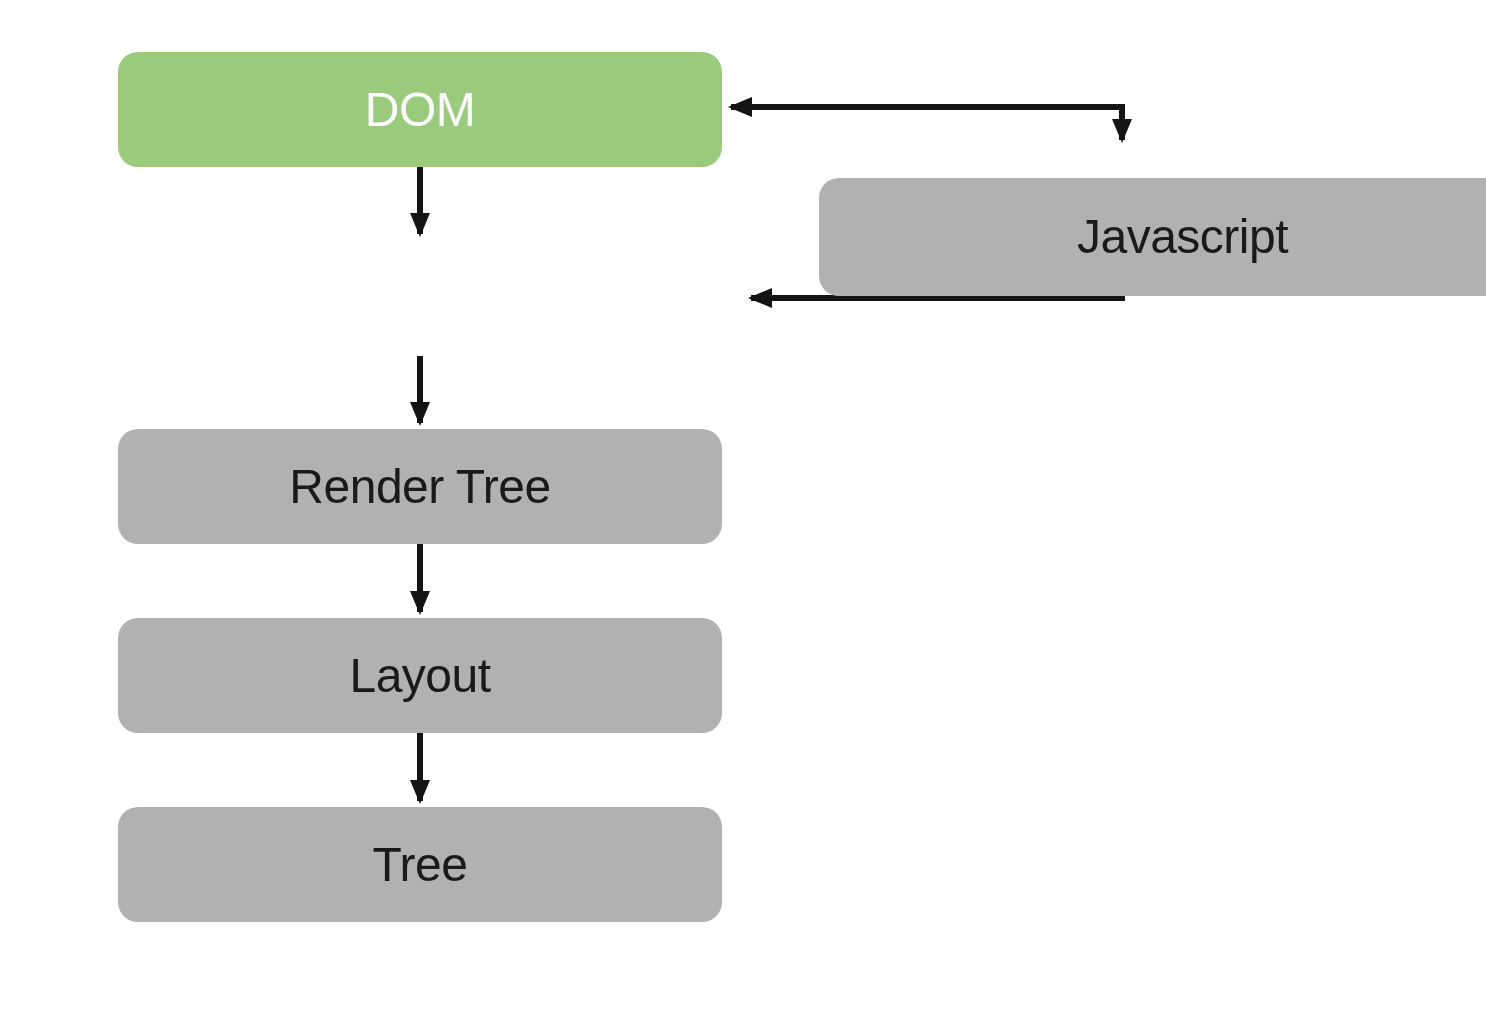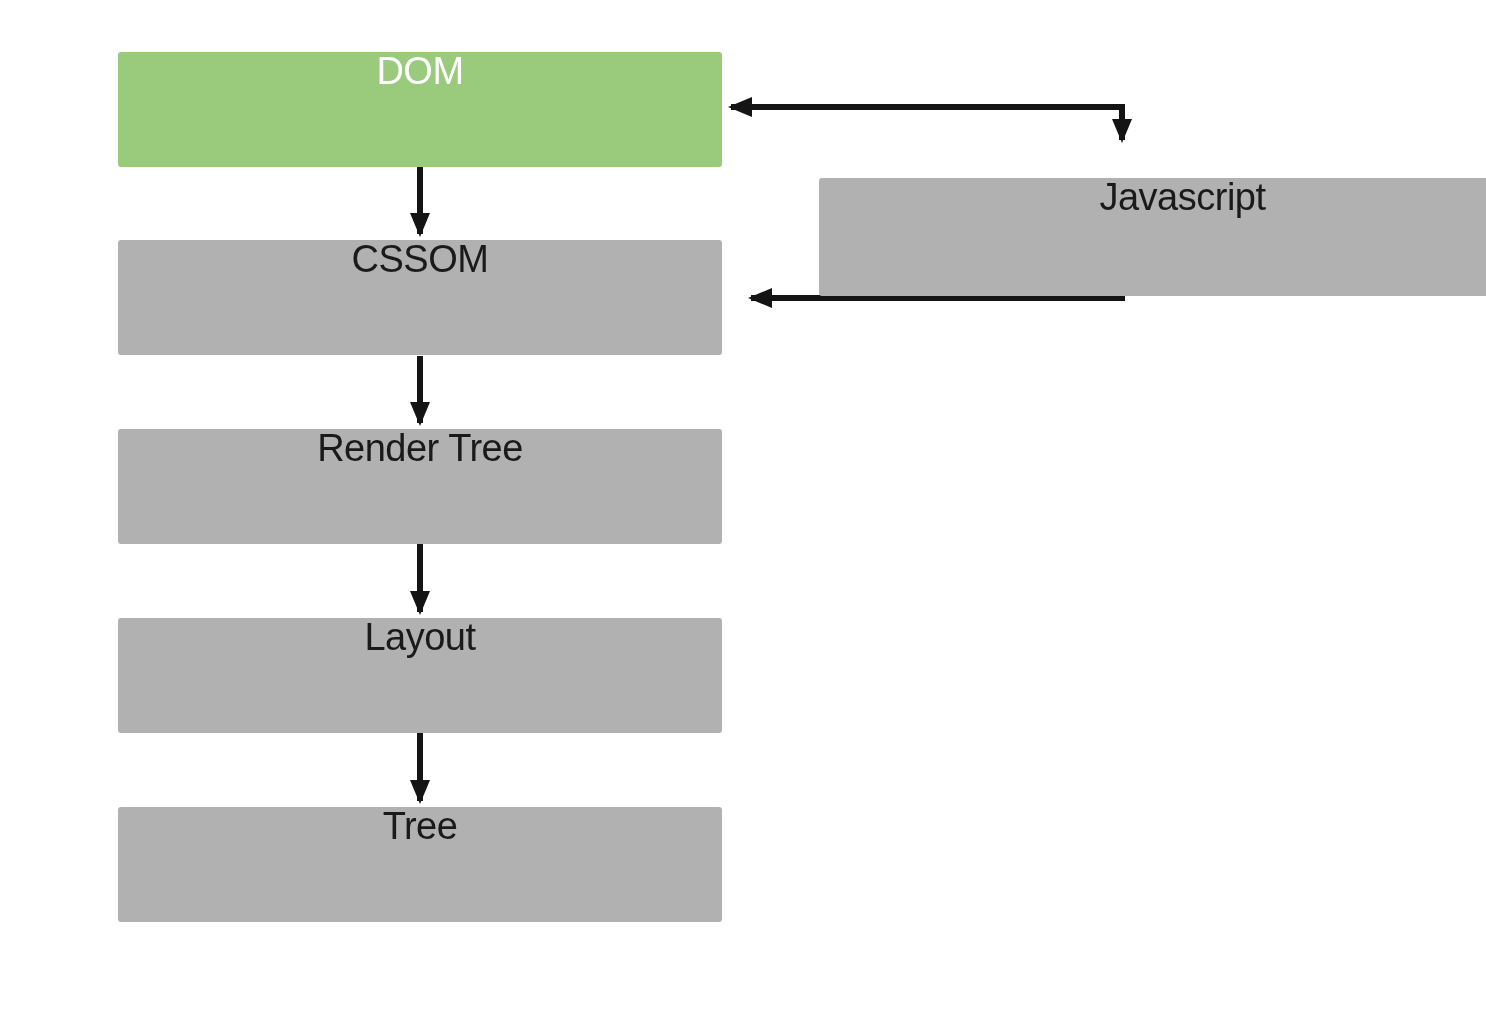--- a/index.html
+++ b/index.html
@@ -18,24 +18,25 @@
   .arrows {
     position: absolute;
     left: 0;
     top: 0;
     pointer-events: none;
   }
   .node {
     position: absolute;
     width: 604px;
     height: 115px;
-    border-radius: 3px;
+    border-radius: 20px;
     display: flex;
+    align-items: center;
     justify-content: center;
-    font-size: 38px;
+    font-size: 48px;
     letter-spacing: -0.5px;
     line-height: 1;
   }
   .node-green {
     background: #9ACA7C;
     color: #FFFFFF;
   }
   .node-gray {
     background: #B1B1B1;
     color: #1A1A1A;
@@ -66,23 +67,20 @@
 
     <path d="M731,107 L1122,107 L1122,140" stroke="#141414" stroke-width="6" fill="none" stroke-linejoin="miter" marker-start="url(#ah)" marker-end="url(#ah)"></path>
 
     <path d="M1122,263 L1122,298 L751,298" stroke="#141414" stroke-width="6" fill="none" stroke-linejoin="miter" marker-end="url(#ah)"></path>
   </svg>
 
   <div class="node node-green" id="node-dom">
     <span>DOM</span>
   </div>
 
-  <div class="node node-gray" id="node-cssom">
-    <span>CSSOM</span>
-  </div>
 
   <div class="node node-gray" id="node-render-tree">
     <span>Render Tree</span>
   </div>
 
   <div class="node node-gray" id="node-layout">
     <span>Layout</span>
   </div>
 
   <div class="node node-gray" id="node-paint">

